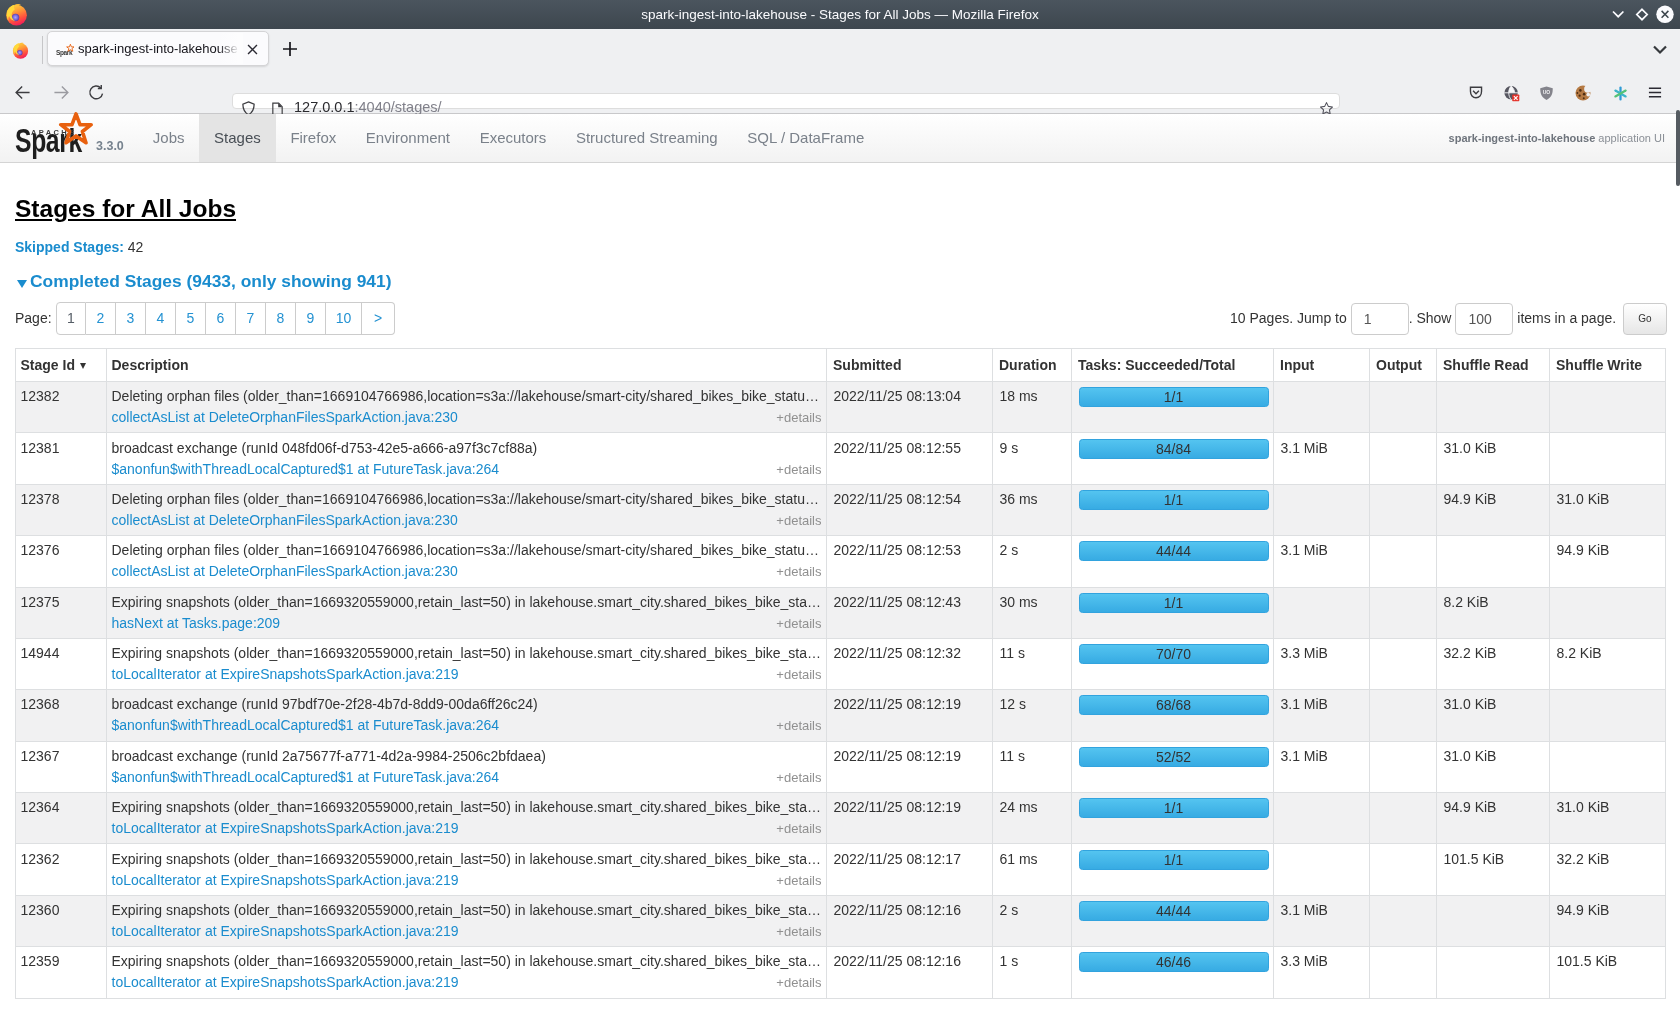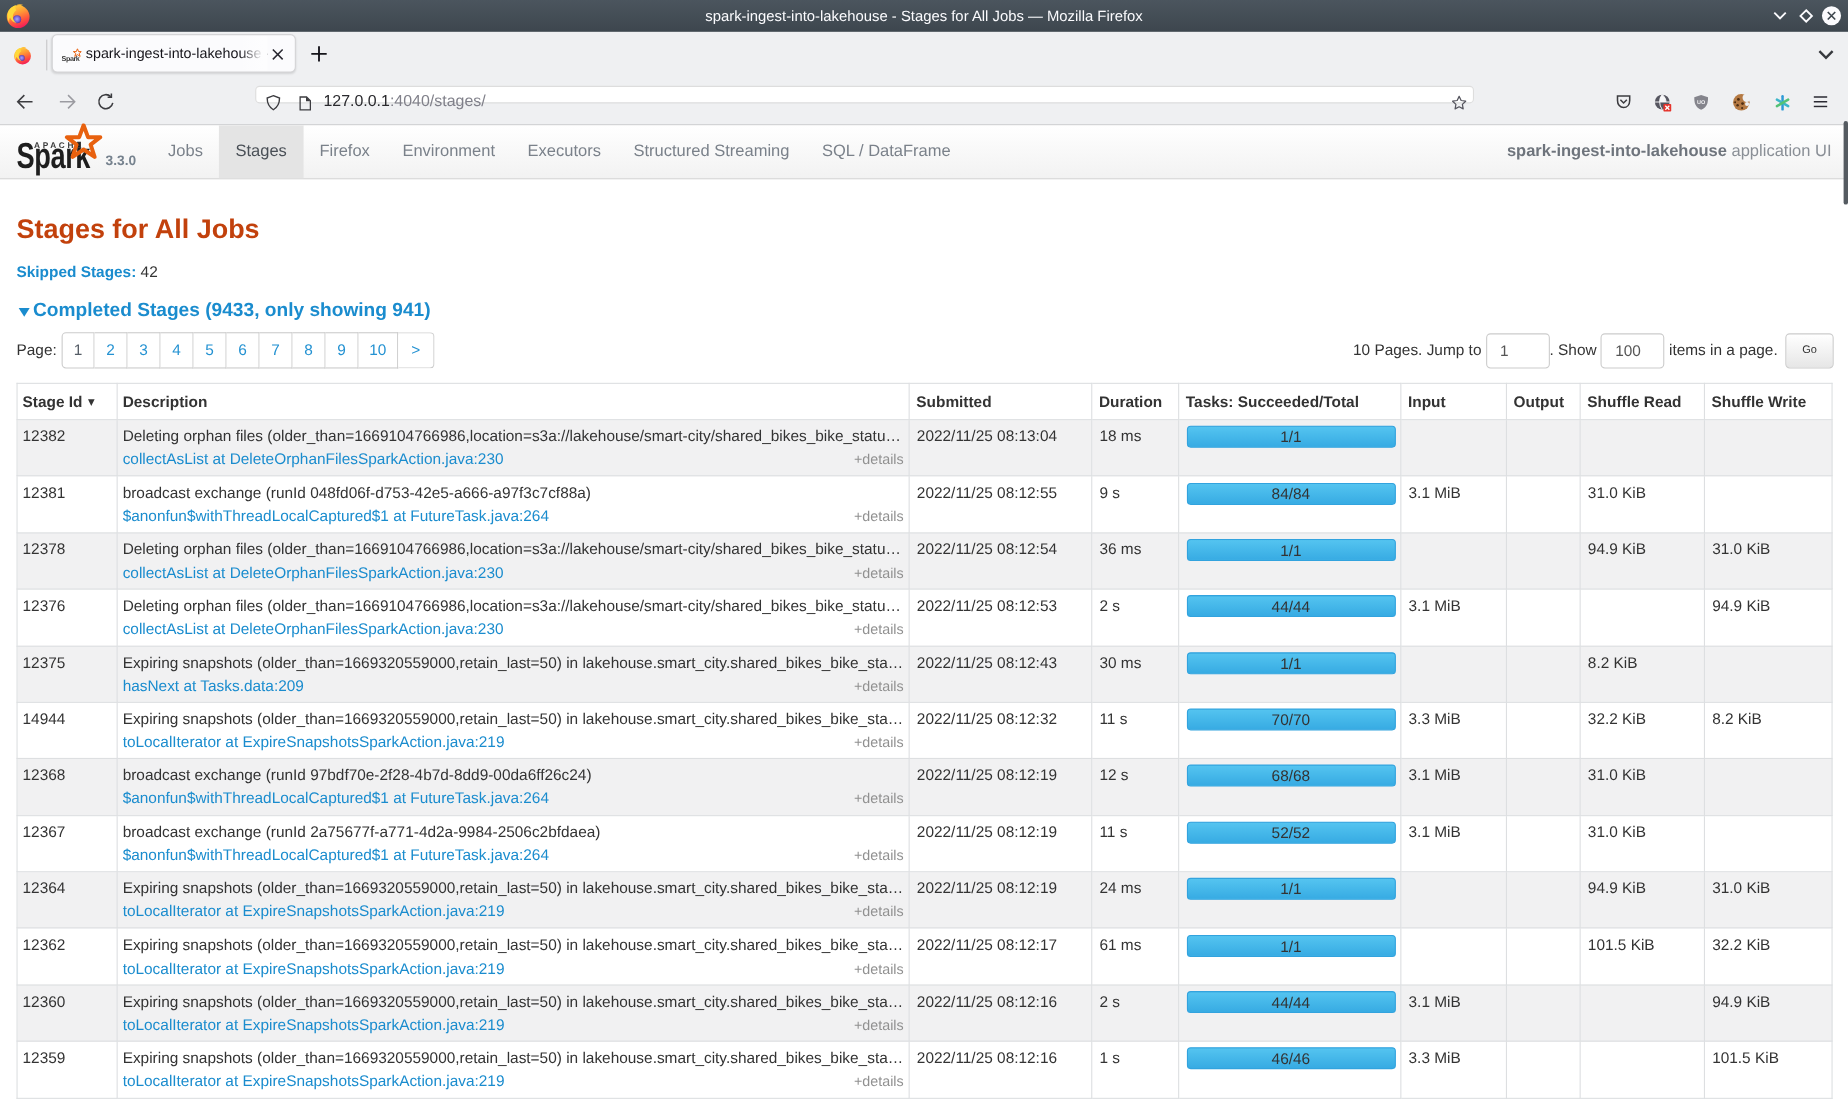--- a/index.html
+++ b/index.html
@@ -18,38 +18,38 @@
   border:1px solid #d4d4d6; border-radius:5px; box-shadow:0 1px 2px rgba(0,0,0,.12); }
 .tabtitle { position:absolute; left:30px; top:0; width:165px; height:33px; line-height:33px;
   font-size:13px; color:#15141a; white-space:nowrap; overflow:hidden; }
 .tabfade { position:absolute; left:170px; top:1px; width:25px; height:31px;
   background:linear-gradient(to right, rgba(253,253,254,0), #fdfdfe 85%); }
 .tabclose { position:absolute; right:9px; top:11px; width:13px; height:13px; }
 .newtab { position:absolute; left:278px; top:8px; width:24px; height:24px; }
 .alltabs { position:absolute; left:1652px; top:15px; width:16px; height:12px; }
 .toolbar { position:absolute; left:0; top:70px; width:1680px; height:44px; background:#eff0f2;
   border-bottom:1px solid #c8c8ca; }
-.urlbox { position:absolute; left:232px; top:8px; width:1108px; height:16px; background:#fff;
+.urlbox { position:absolute; left:232px; top:23px; width:1108px; height:16px; background:#fff;
   border:1px solid #ddd; border-radius:4px; }
 .urltext { position:absolute; left:61px; top:0; height:26px; line-height:26px; font-size:14.5px; color:#2a2a2e; }
 .urltext .dim { color:#80808a; }
 
 .navbar { position:absolute; left:0; top:114px; width:1680px; height:49px;
   background:linear-gradient(#ffffff, #f2f2f2); border-bottom:1px solid #d4d4d4; }
 .navitems { position:absolute; left:138px; top:0; height:48px; }
 .navitem { float:left; height:48px; line-height:48px; padding:0 14.8px; font-size:15px; color:#7a818a; }
 .navitem.active { background:#e4e4e4; color:#494f56; }
-.brand { position:absolute; right:15px; top:0; height:48px; line-height:48px; font-size:15px; color:#8a8f96; }
+.brand { position:absolute; right:15px; top:0; height:48px; line-height:48px; font-size:11px; color:#8a8f96; }
 .brand b { color:#6e747c; }
 .sparklogo { position:absolute; left:15px; top:-2px; }
 .vertxt { position:absolute; left:96px; top:0px; height:48px; line-height:64px; font-size:12.5px; font-weight:bold; color:#76828e; }
 
 .content { position:absolute; left:0; top:163px; width:1680px; }
 a.lnk { color:#1a8cce; text-decoration:none; }
-h1 { font-size:24.5px; font-weight:bold; color:#c2410c; margin:32px 0 0 15px; letter-spacing:0; }
+h1 { font-size:24.5px; font-weight:bold; color:#000000; margin:32px 0 0 15px; letter-spacing:0;text-decoration:underline; }
 .summary { margin:12.5px 0 0 15px; font-size:14px; color:#333; }
 .summary div { line-height:22px; }
 .summary .b { font-weight:bold; color:#1a8cce; }
 .collhead { margin:13.5px 0 0 17px; font-size:17.4px; font-weight:bold; color:#1a8cce; }
 .caret { display:inline-block; width:0; height:0; border-left:5.8px solid transparent;
   border-right:5.8px solid transparent; border-top:8.8px solid #1a8cce; margin-right:3px; vertical-align:-1px;}
 .pgrow { position:relative; margin:10px 15px 0 15px; height:33px; }
 .pglabel { position:absolute; left:0; top:0; line-height:33px; font-size:14px; color:#333; }
 .pager { position:absolute; left:41px; top:0; }
 .pager span { float:left; width:30px; height:33px; line-height:31px; text-align:center; font-size:14px;
@@ -196,21 +196,21 @@
           </td>
           <td>3.1 MiB</td>
           <td></td>
           <td></td>
           <td>94.9 KiB</td>
         </tr>
         <tr class="odd">
           <td>12375</td>
           <td>
             <div class="desc1">Expiring snapshots (older_than=1669320559000,retain_last=50) in lakehouse.smart_city.shared_bikes_bike_status_history_table</div>
-            <div class="desc2"><span class="details">+details</span><a class="lnk">hasNext at Tasks.data:209</a></div>
+            <div class="desc2"><span class="details">+details</span><a class="lnk">hasNext at Tasks.page:209</a></div>
           </td>
           <td>2022/11/25 08:12:43</td>
           <td>30 ms</td>
           <td>
             <div class="taskbar">1/1</div>
           </td>
           <td></td>
           <td></td>
           <td>8.2 KiB</td>
           <td></td>

